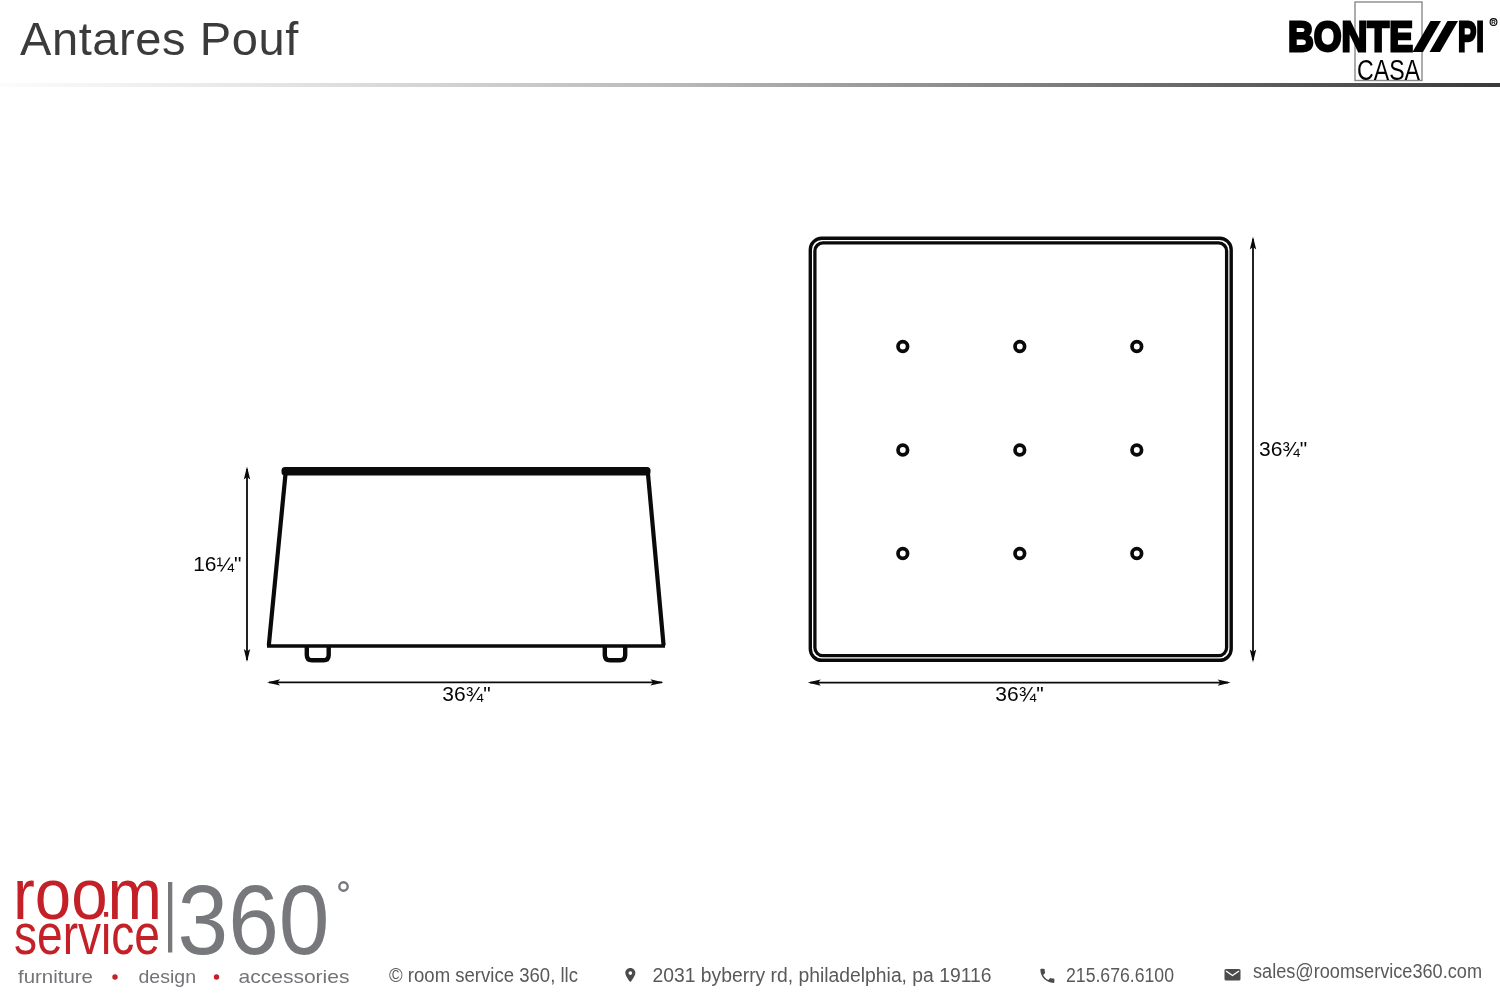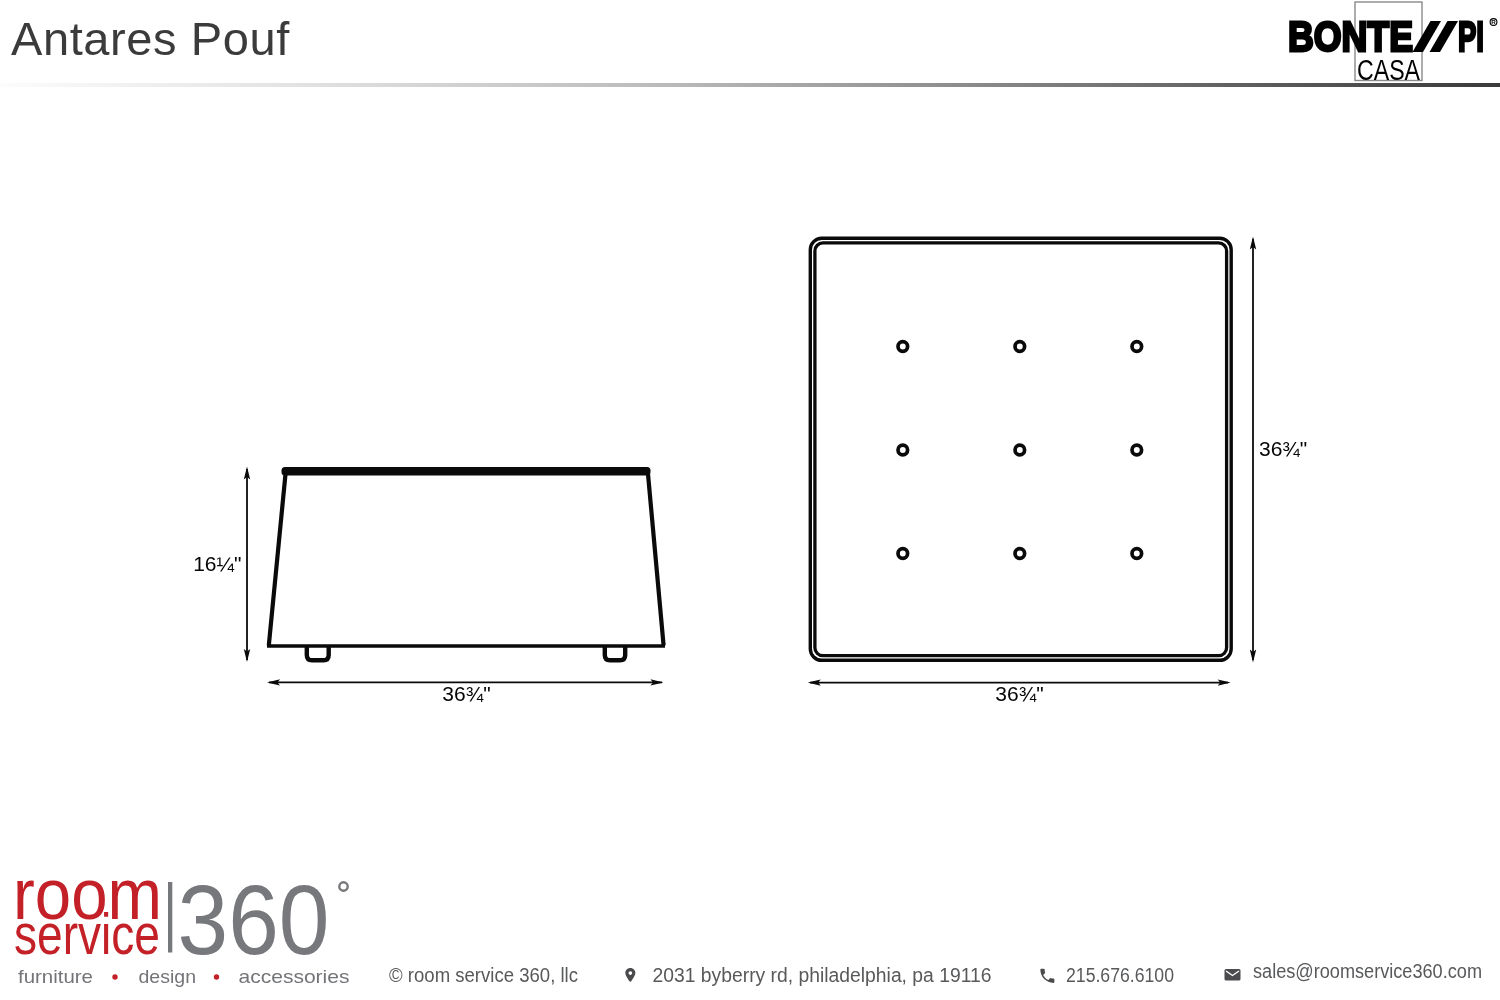--- a/index.html
+++ b/index.html
@@ -1,17 +1,17 @@
 <!DOCTYPE html>
 <html><head>
 <meta charset="utf-8">
 <style>
 html,body{margin:0;padding:0;width:1500px;height:1000px;background:#fff;overflow:hidden}
 body{font-family:"Liberation Sans",sans-serif;position:relative}
-#title{position:absolute;left:11px;top:11px;font-size:47px;color:#3b3b3b;letter-spacing:0.6px;white-space:nowrap}
+#title{position:absolute;left:20px;top:11px;font-size:47px;color:#3b3b3b;letter-spacing:0.6px;white-space:nowrap}
 #rule{position:absolute;left:0;top:83px;width:1500px;height:4px;background:linear-gradient(90deg,#fcfcfc 0%,#e2e2e2 20%,#b9b9b9 45%,#8a8a8a 65%,#5a5a5a 85%,#3a3a3a 100%)}
 svg{position:absolute}
 text{font-family:"Liberation Sans",sans-serif}
 </style>
 </head>
 <body>
 
 <div id="title">Antares Pouf</div>
 
 <svg id="bontempi" style="left:1283px;top:0" width="217" height="83" viewBox="0 0 217 83">

